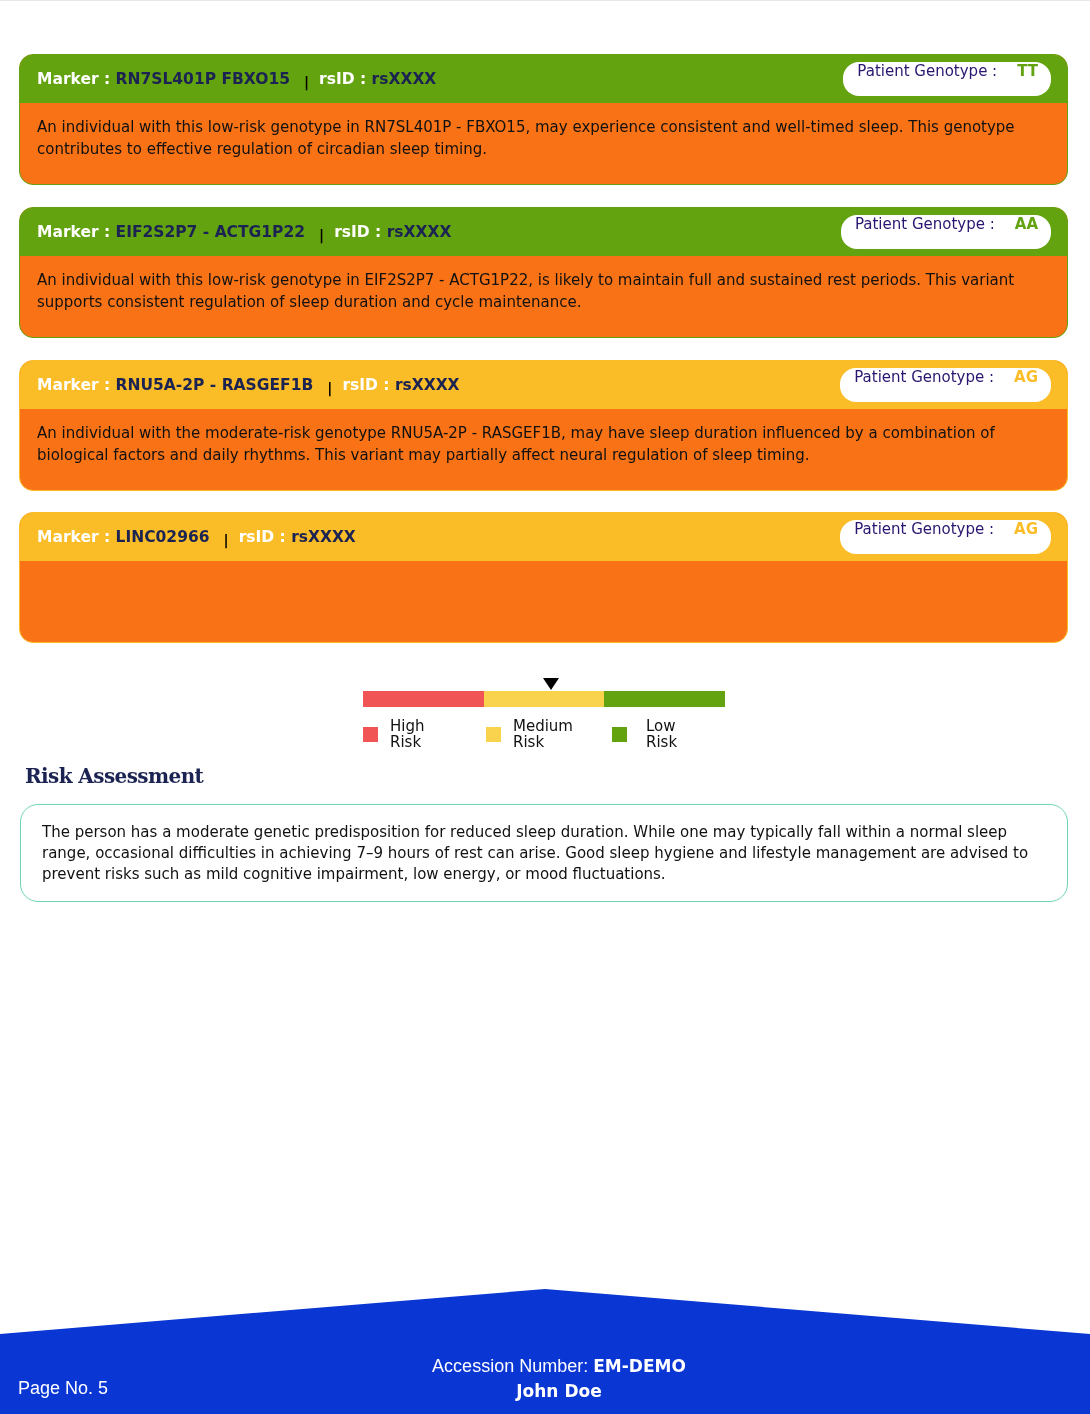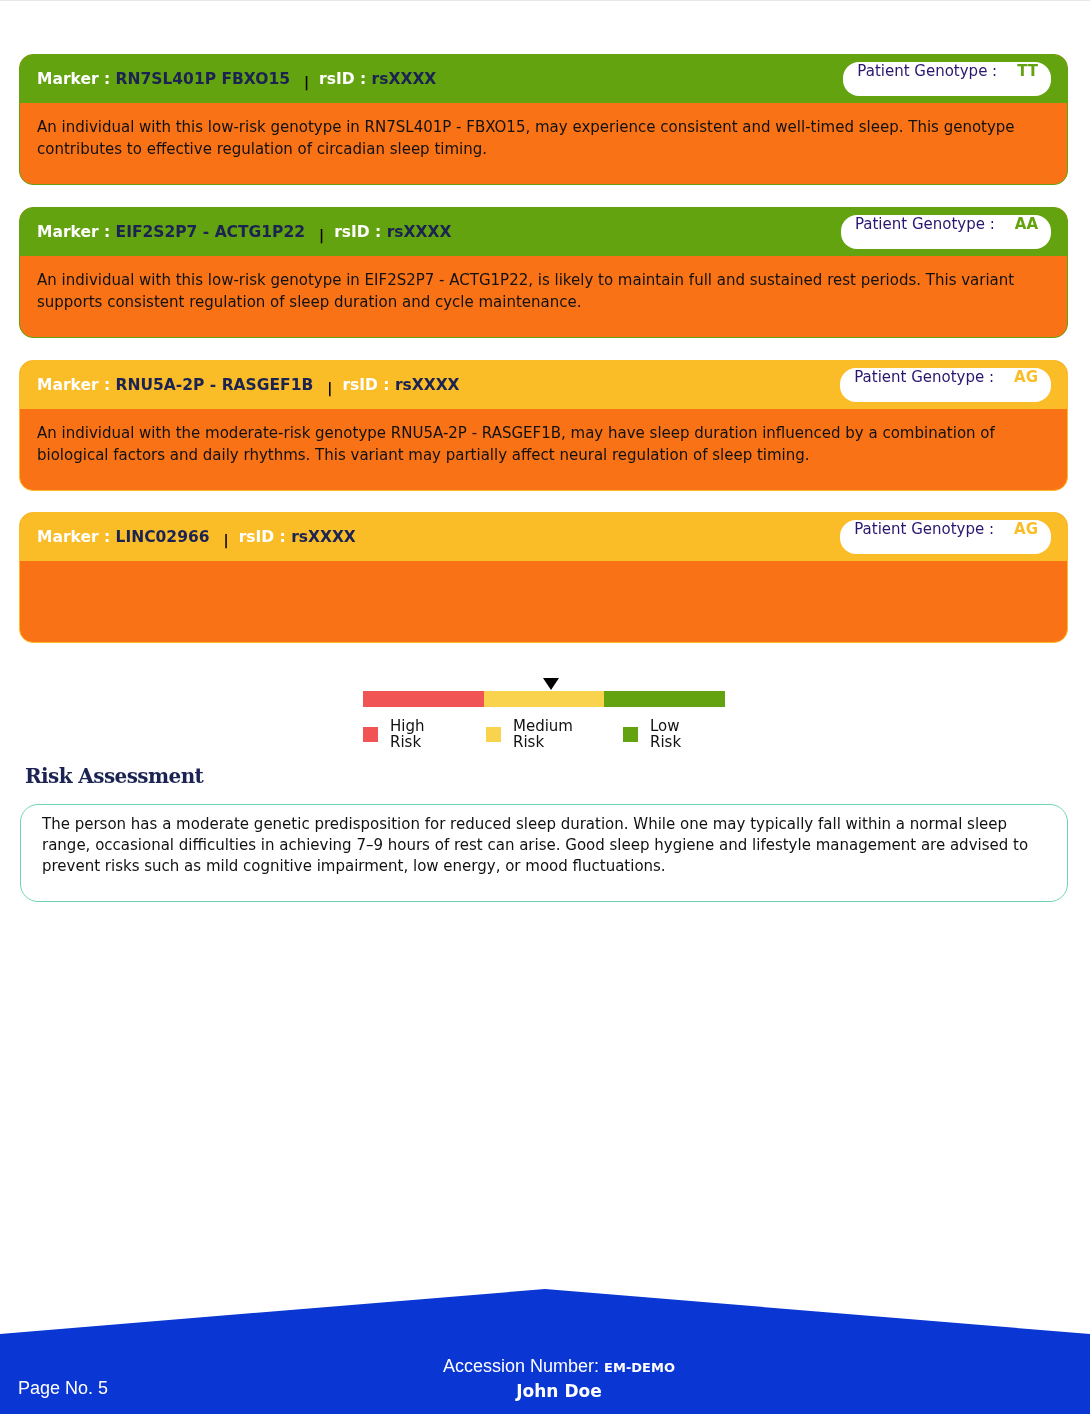--- a/index.html
+++ b/index.html
@@ -40,27 +40,27 @@
   .bar.high { left:0; width:121px; background:#f05455; }
   .bar.med { left:121px; width:120px; background:#f9d24e; }
   .bar.lowb { left:241px; width:121px; background:#63a30f; }
   .legend { position:absolute; top:42px; display:flex; align-items:center; }
   .legend .sw { width:15px; height:15px; margin-top:0px; margin-right:12px; }
   .legend .txt { font-size:15px; line-height:16px; color:#111; }
 
   .ra-title { position:absolute; left:25px; top:764px; font-family:"DejaVu Serif", serif;
     font-weight:bold; font-size:20px; color:#1b2352; letter-spacing:-0.6px; }
   .ra-box { position:absolute; left:20px; top:804px; width:1048px; height:98px; box-sizing:border-box;
-    border:1.5px solid #6fd6ad; border-radius:18px; padding:9px 21px; font-size:15px; line-height:21px; color:#111; }
+    border:1.5px solid #6fd6ad; border-radius:18px; padding:17px 21px; font-size:15px; line-height:21px; color:#111; }
 
   .footer { position:absolute; left:0; top:1288px; width:1090px; height:126px; }
   .footer svg { position:absolute; left:0; top:0; }
   .f-center { position:absolute; left:0; width:1118px; text-align:center; color:#fff; font-family:"Liberation Sans", sans-serif; }
   .f-acc { top:68px; font-size:18px; }
-  .f-acc b { font-family:"DejaVu Sans", sans-serif; font-weight:bold; font-size:13px; }
+  .f-acc b { font-family:"DejaVu Sans", sans-serif; font-weight:bold; font-size:17px; }
   .f-name { top:93px; font-family:"DejaVu Sans", sans-serif; font-weight:bold; font-size:17px; }
   .f-page { position:absolute; left:18px; top:90px; color:#fff; font-family:"Liberation Sans", sans-serif; font-size:18px; }
 </style>
 </head>
 <body>
 
 <div class="topline"></div>
 
 <div class="card low" style="top:54px;height:131px;">
   <div class="card-head">
@@ -134,21 +134,21 @@
         <div>Risk</div>
       </div>
   </div>
   <div class="legend" style="left:123px;">
     <div class="sw" style="background:#f9d24e;"></div>
     <div class="txt">
         <div>Medium</div>
         <div>Risk</div>
       </div>
   </div>
-  <div class="legend" style="left:260px;">
+  <div class="legend" style="left:249px;gap:7px;">
     <div class="sw" style="background:#63a30f;"></div>
     <div class="txt">
         <div>Low</div>
         <div>Risk</div>
       </div>
   </div>
 </div>
 
 <div class="ra-title">Risk Assessment</div>
 <div class="ra-box">The person has a moderate genetic predisposition for reduced sleep duration. While one may typically fall within a normal sleep range, occasional difficulties in achieving 7–9 hours of rest can arise. Good sleep hygiene and lifestyle management are advised to prevent risks such as mild cognitive impairment, low energy, or mood fluctuations.</div>

